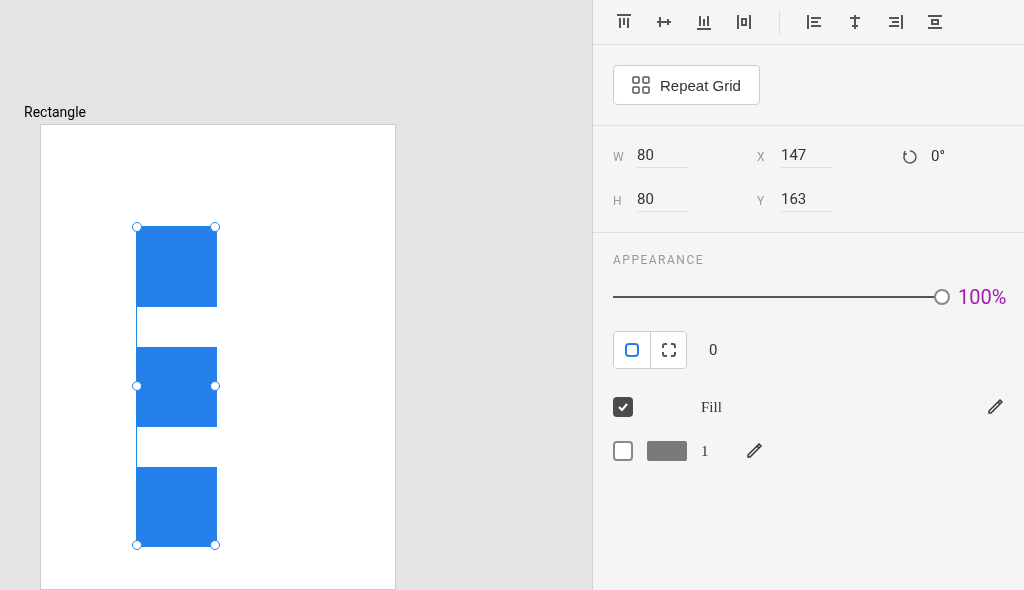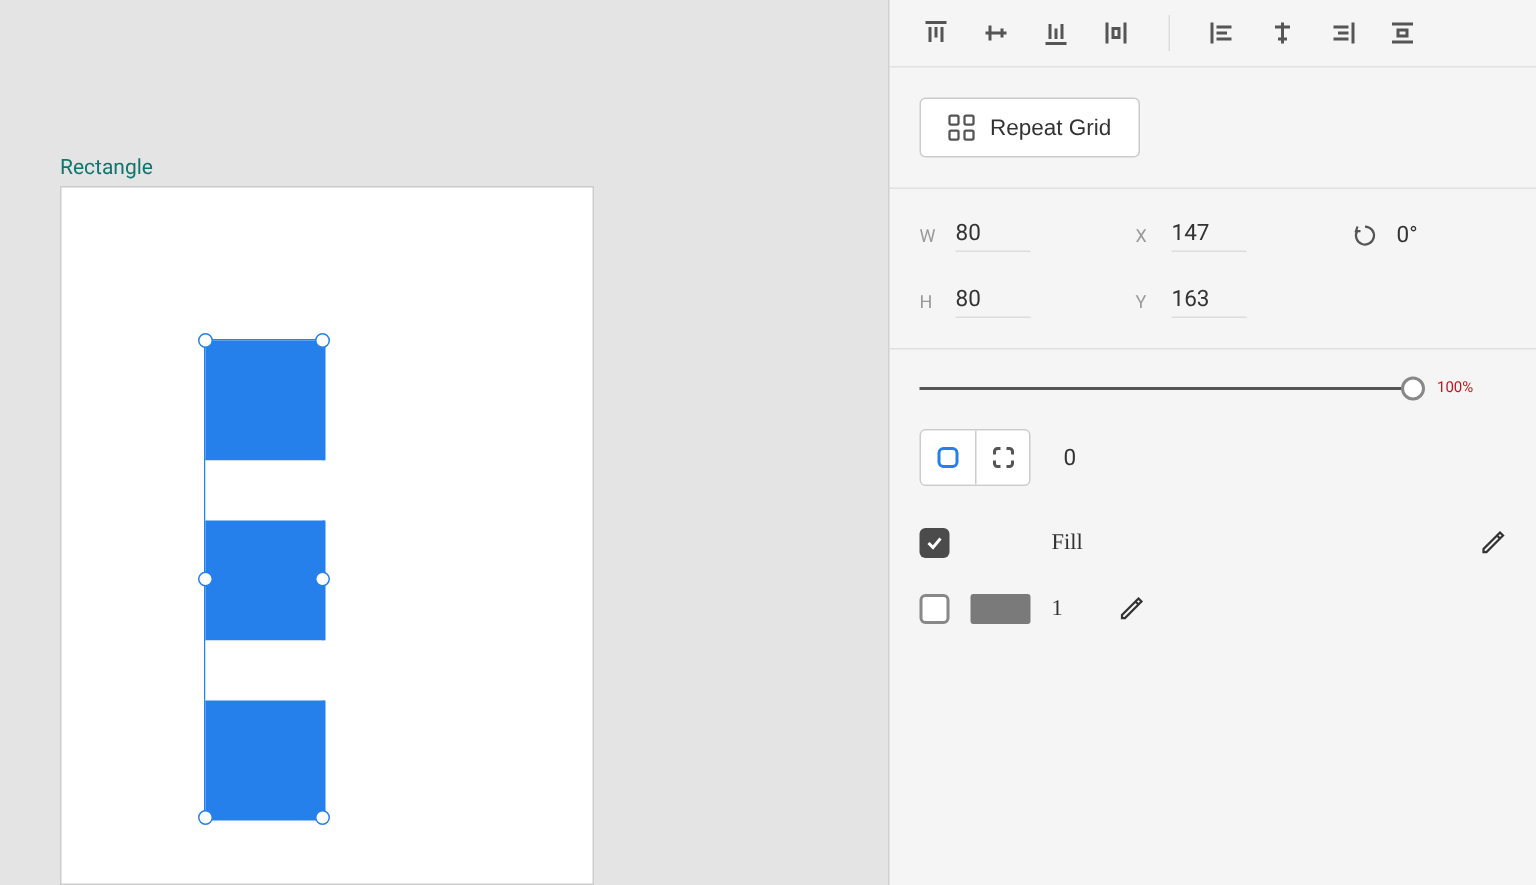--- a/index.html
+++ b/index.html
@@ -11,24 +11,24 @@
       overflow: hidden;
       display: flex;
     }
     .canvas-area {
       flex: 1;
       position: relative;
       background: #e4e4e4;
     }
     .artboard-label {
       position: absolute;
-      left: 40px;
+      left: 24px;
       top: 104px;
       font-size: 14px;
-      color: #0f766e;
+      color: #000000;
     }
     .artboard {
       position: absolute;
       left: 40px;
       top: 124px;
       width: 356px;
       height: 466px;
       background: #fff;
       border: 1px solid #ccc;
     }
@@ -184,22 +184,22 @@
       position: absolute;
       right: -6px;
       top: -7px;
       width: 16px;
       height: 16px;
       border-radius: 50%;
       background: #fff;
       border: 2px solid #888;
     }
     .opacity-value {
-      font-size: 10px;
-      color: #b91c1c;
+      font-size: 20px;
+      color: #a21caf;
       width: 46px;
       text-align: left;
     }
     .corner-radius-row {
       display: flex;
       align-items: center;
       gap: 14px;
       margin-bottom: 28px;
     }
     .toggle-group {
@@ -370,20 +370,21 @@
         <span class="transform-value">80</span>
       </div>
       <div class="transform-field">
         <span class="transform-label">Y</span>
         <span class="transform-value">163</span>
       </div>
     </div>
   </div>
 
   <div class="appearance-section">
+    <div class="section-title">APPEARANCE</div>
     <div class="opacity-row">
       <div class="opacity-slider">
         <div class="opacity-thumb"></div>
       </div>
       <div class="opacity-value">100%</div>
     </div>
 
     <div class="corner-radius-row">
       <div class="toggle-group">
         <div class="toggle-btn active">

